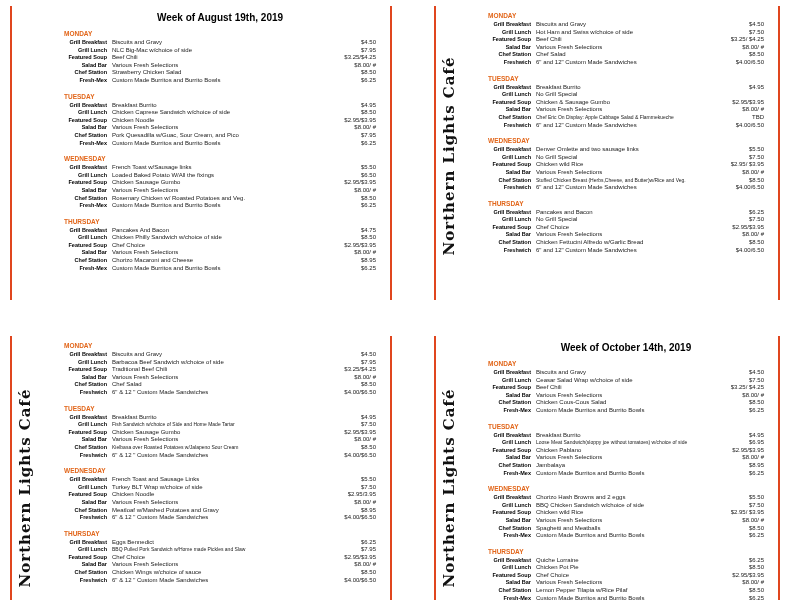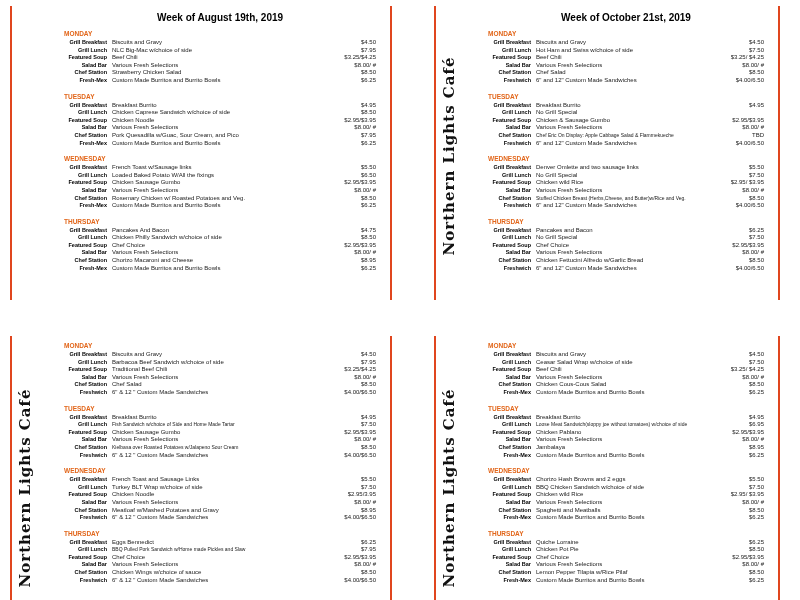--- a/index.html
+++ b/index.html
@@ -202,21 +202,20 @@
 </div>
 </div>
       </div>
     </div>
   </div>
 
   <div class="cell right">
     <div class="page">
       <div class="side-title">Northern Lights Café</div>
       <div class="content">
-        <div class="week-title">Week of October 21st, 2019</div>
         <div class="days">
   <div class="day">
     <div class="day-name">MONDAY</div>
 
   <div class="row">
     <span class="label">Grill Breakfast</span>
     <span class="item">Biscuits and Gravy</span>
     <span class="price">$4.50</span>
   </div>
 
@@ -541,20 +540,21 @@
 </div>
 </div>
       </div>
     </div>
   </div>
 
   <div class="cell right bottom">
     <div class="page">
       <div class="side-title">Northern Lights Café</div>
       <div class="content">
+        <div class="week-title">Week of October 14th, 2019</div>
         <div class="days">
   <div class="day">
     <div class="day-name">MONDAY</div>
 
   <div class="row">
     <span class="label">Grill Breakfast</span>
     <span class="item">Biscuits and Gravy</span>
     <span class="price">$4.50</span>
   </div>
 

